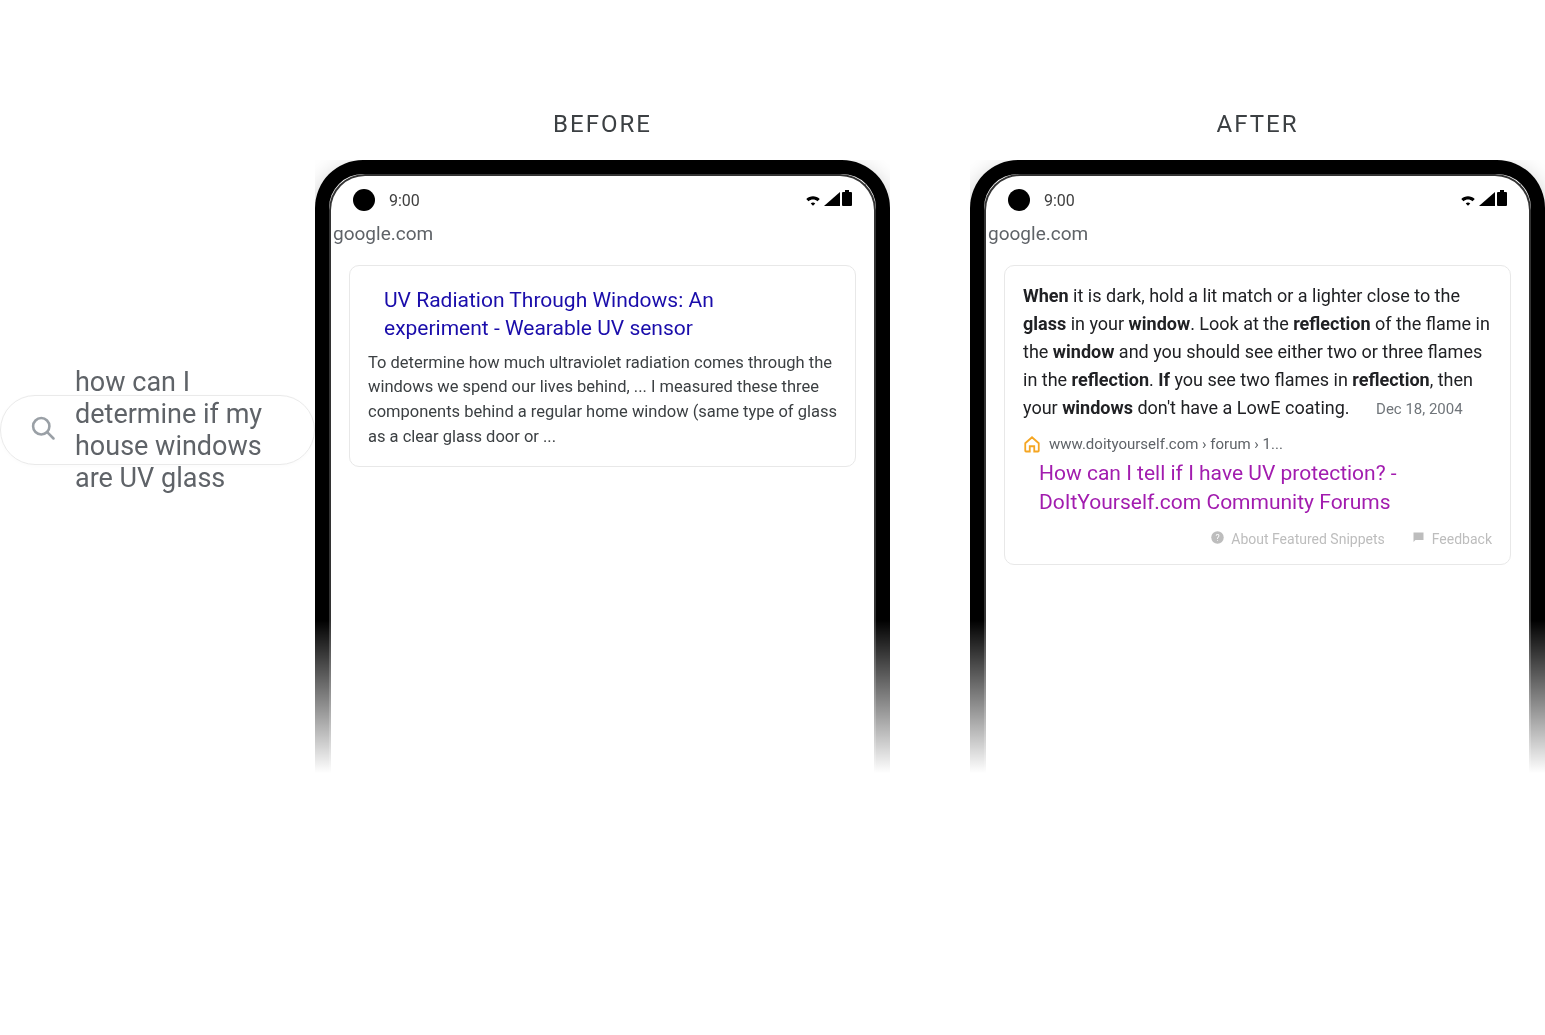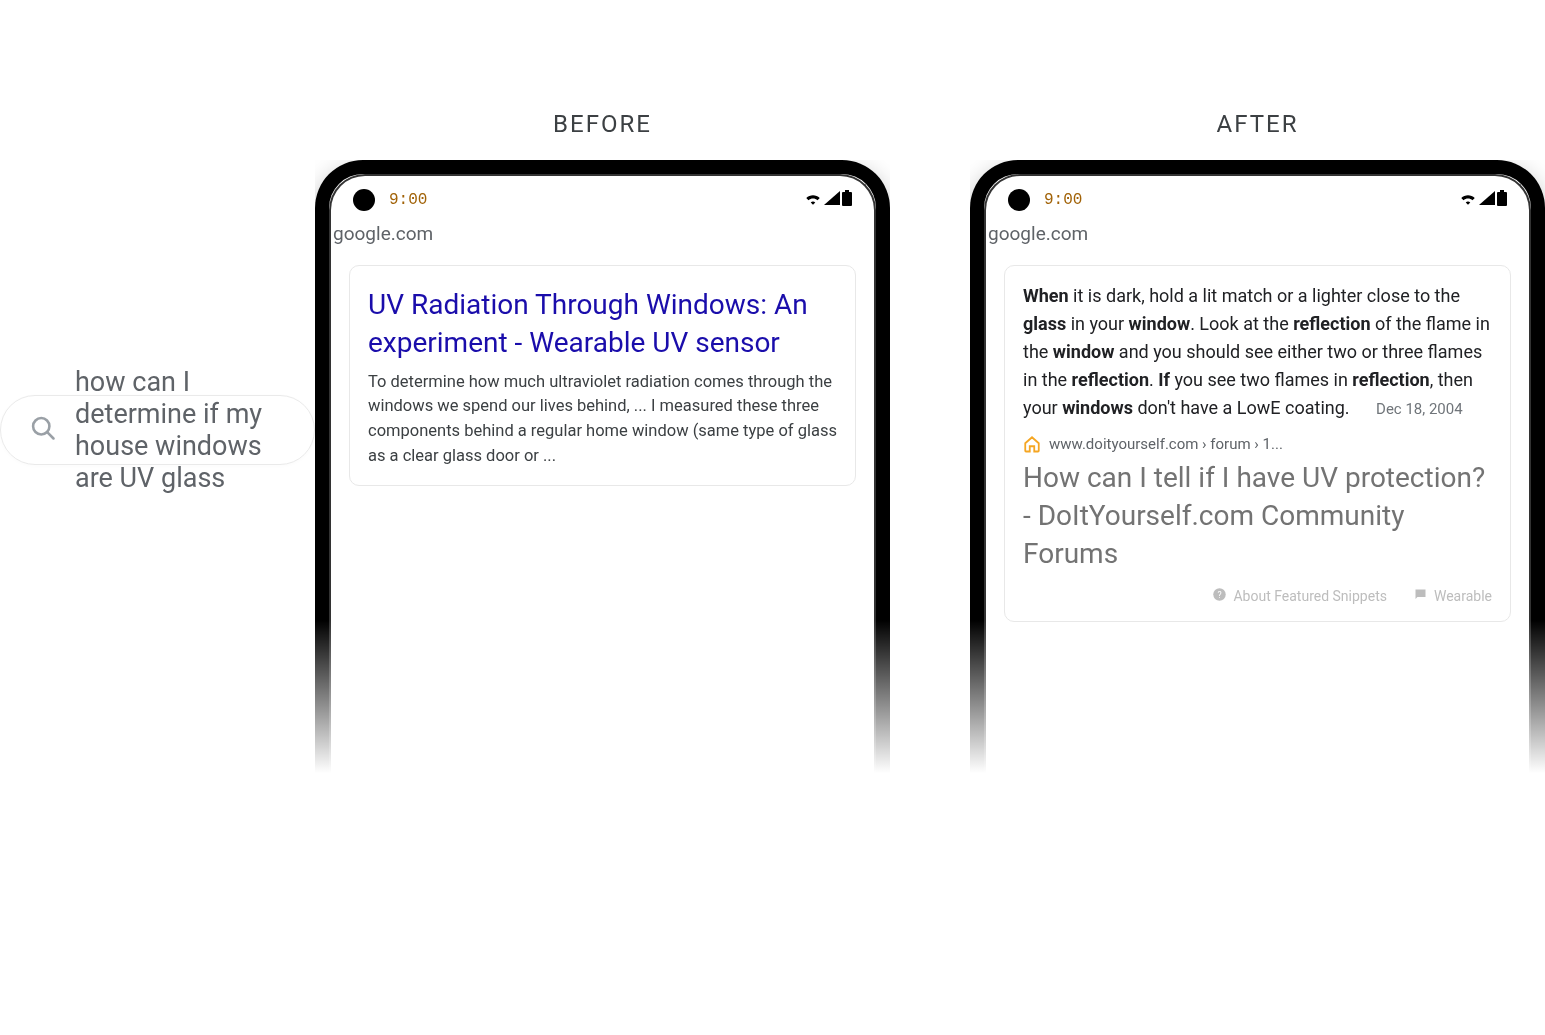--- a/index.html
+++ b/index.html
@@ -81,22 +81,21 @@
     background: #fff;
     overflow: hidden;
   }
   .statusbar {
     height: 44px;
     display: flex;
     align-items: center;
     justify-content: space-between;
     padding: 0 20px;
     font-size: 16px;
-    color: #a16207;
-    font-family: Liberation Mono, monospace;
+    color: #404040;
   }
   .camera-hole {
     width: 22px; height: 22px; border-radius: 50%;
     background: #000;
     margin-right: 14px;
   }
   .sb-left { display: flex; align-items: center; }
   .sb-right { display: flex; align-items: center; gap: 2px; }
   .addrbar {
     text-align: left;
@@ -123,25 +122,25 @@
     width: 18px; height: 18px; border: 2px solid #1a73e8; border-radius: 50%;
     display: inline-flex; align-items: center; justify-content: center;
   }
   .favicon-blue::after { content: ""; width: 6px; height: 6px; background: #1a73e8; border-radius: 50%; }
   .favicon-orange {
     width: 18px; height: 18px; position: relative;
   }
   .favicon-orange svg { display: block; }
   .result-title {
     color: #1a0dab;
-    font-size: 28px;
+    font-size: 21px;
     line-height: 1.35;
-    margin: 4px 0 8px;
-  }
-  .result-title.faded { color: #737373; }
+    margin: 4px 16px 8px;
+  }
+  .result-title.faded { color: #a21caf; }
   .result-snippet {
     font-size: 16.5px;
     line-height: 1.5;
     color: #3c4043;
   }
   .featured-snippet {
     font-size: 18px;
     line-height: 1.55;
     color: #202124;
   }
@@ -281,21 +280,21 @@
                     </svg>
                 </span>
                 <span>About Featured Snippets</span>
               </span>
               <span class="mi">
                 <span>
                   <svg width="15" height="15" viewBox="0 0 24 24" fill="#bdbdbd">
                       <path d="M4 4h16v12H7l-3 3z"></path>
                     </svg>
                 </span>
-                <span>Wearable</span>
+                <span>Feedback</span>
               </span>
             </div>
           </div>
         </div>
         <div class="fade-bottom"></div>
       </div>
     </div>
 
   </div>
 </div>

